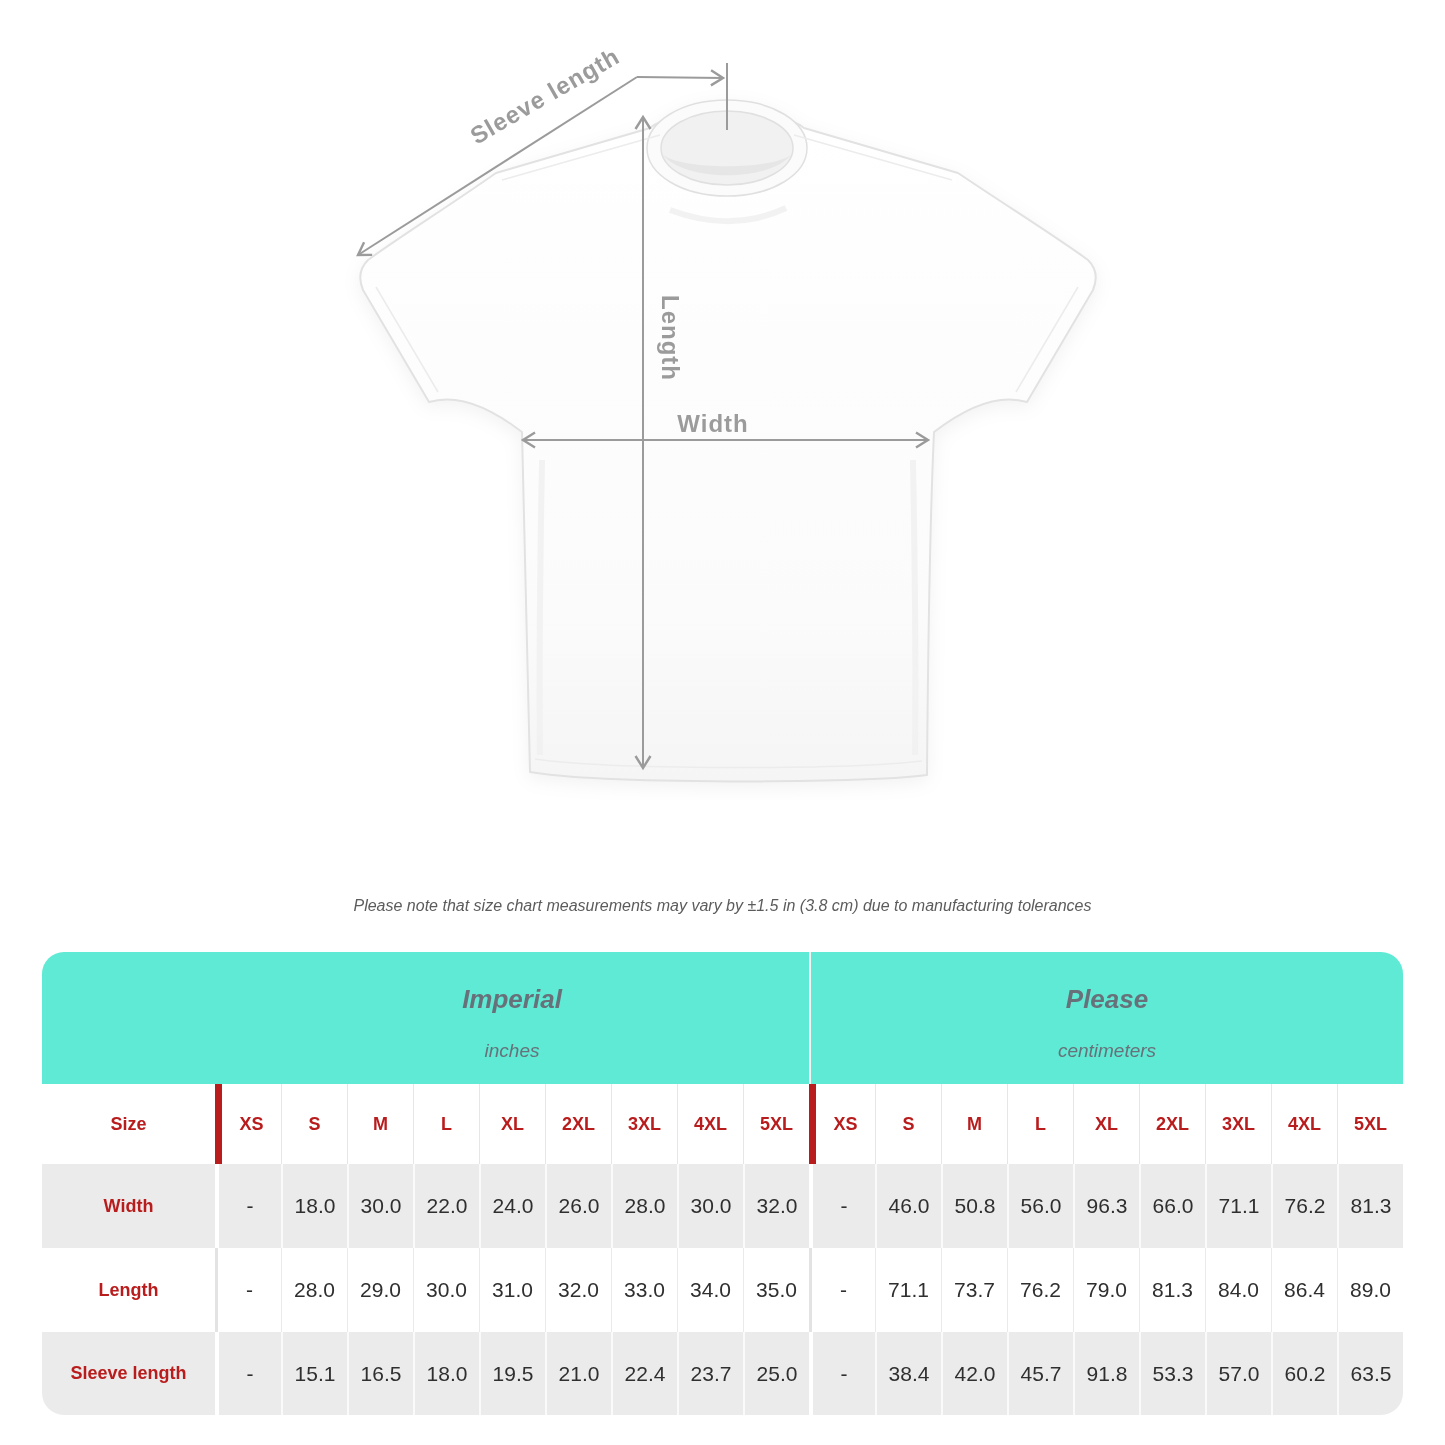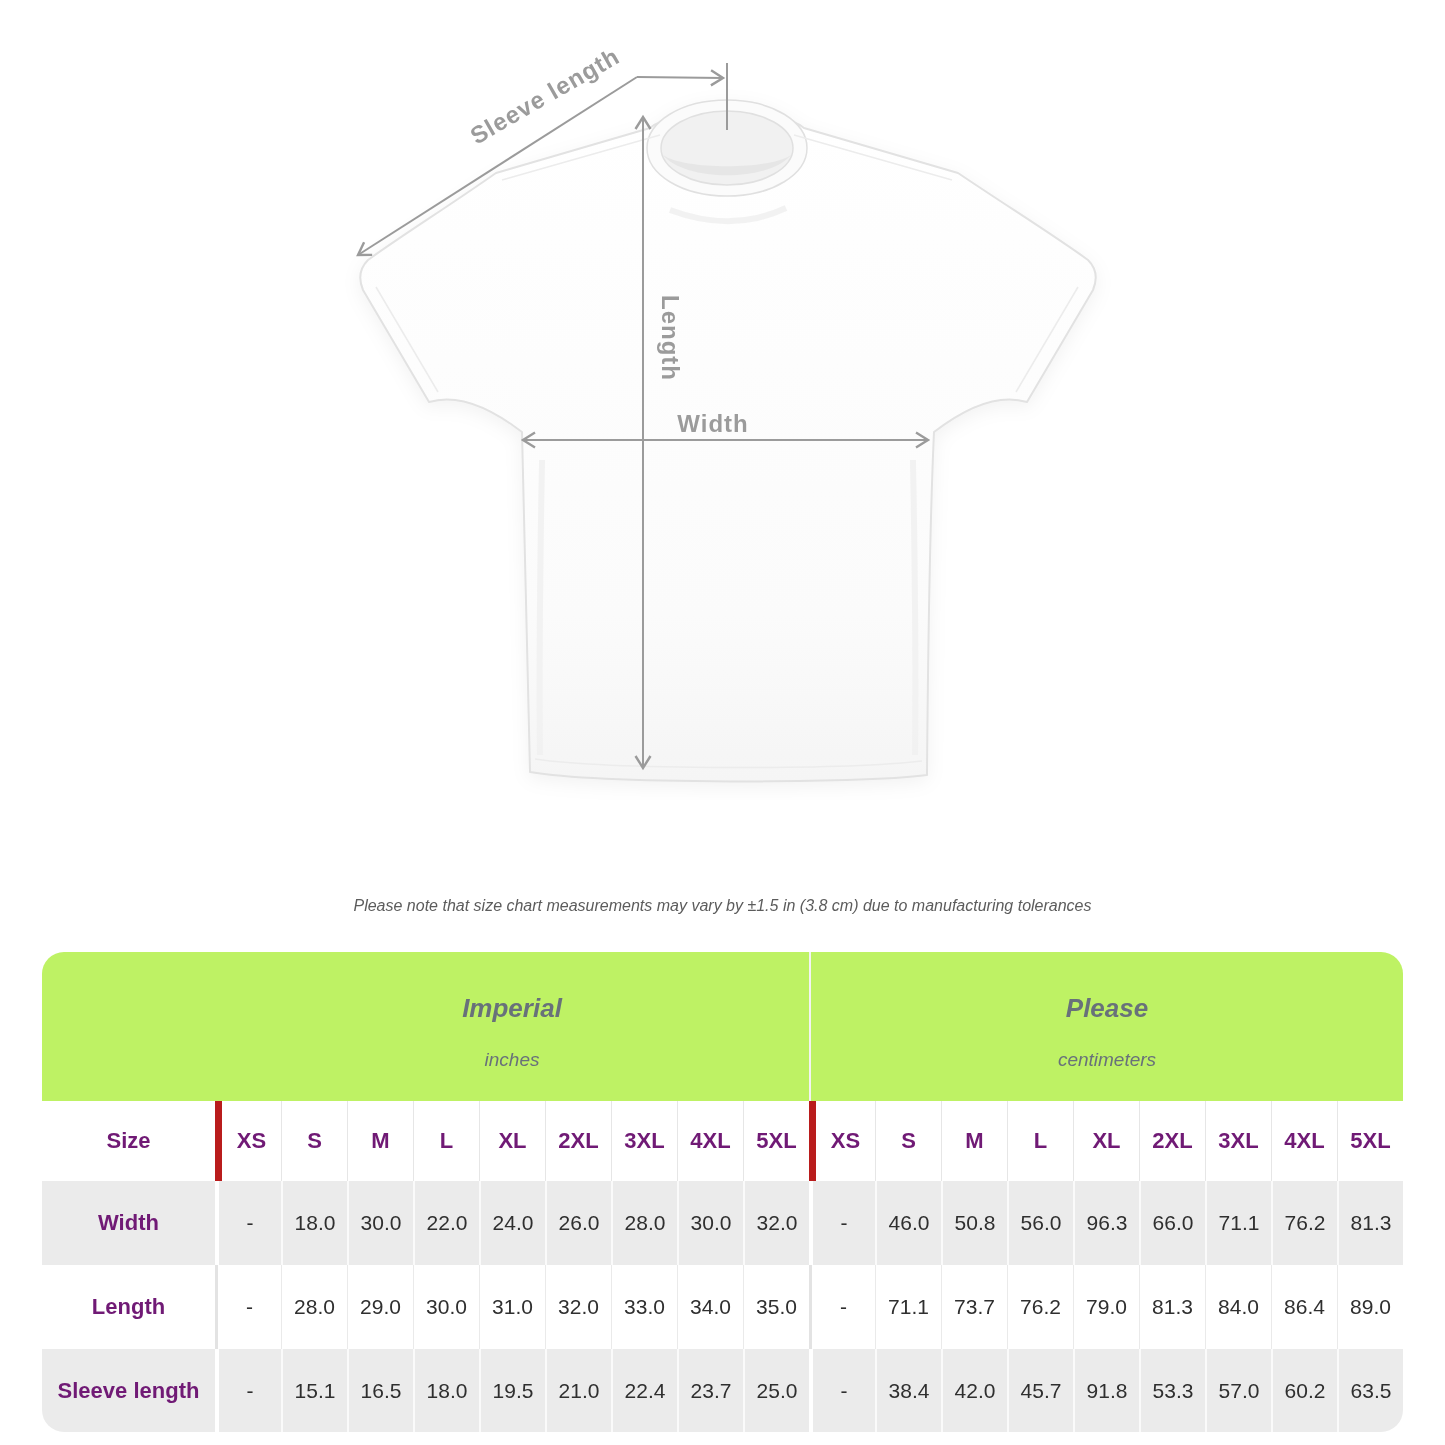--- a/index.html
+++ b/index.html
@@ -12,28 +12,28 @@
 
   
   .title{position:absolute;left:0;top:850px;width:1445px;text-align:center;
          font-size:31px;font-weight:bold;color:#383838;}
   .subtitle{position:absolute;left:0;top:897px;width:1445px;text-align:center;
          font-size:16px;font-style:italic;color:#5c5c5c;}
 
   
   .size-table{position:absolute;left:42px;top:952px;width:1361px;}
   .t-row{display:grid;grid-template-columns:173px repeat(18,1fr);}
-  .group-row{height:149px;background:#bef264;border-radius:22px 22px 0 0;}
+  .group-row{height:132px;background:#5eead4;border-radius:22px 22px 0 0;}
   .header-row{height:80px;background:#ffffff;}
   .data-row{height:84px;}
   .data-row.gray{background:#ebebeb;}
   .data-row.white{background:#ffffff;}
   .data-row.last{height:83px;border-radius:0 0 22px 22px;}
   .cell{display:flex;align-items:center;justify-content:center;min-width:0;}
-  .label-cell,.head{font-weight:bold;font-size:22px;color:#701a75;}
+  .label-cell,.head{font-weight:bold;font-size:18px;color:#b91c1c;}
   .val{font-size:21px;color:#2f2f2f;}
 
   .group-cell{display:flex;flex-direction:column;align-items:center;justify-content:center;padding-top:10px;}
   .group-cell.imperial{grid-column:2 / 11;}
   .group-cell.metric{grid-column:11 / 20;border-left:2px solid #f3f3f3;}
   .group-name{font-size:26px;font-weight:bold;font-style:italic;color:#68717a;}
   .group-unit{font-size:19px;font-style:italic;color:#68717a;margin-top:25px;}
 
   .header-row .cell + .cell{border-left:1px solid #e6e6e6;}
   .header-row .cell.gs{border-left:7px solid #b91c1c;}

